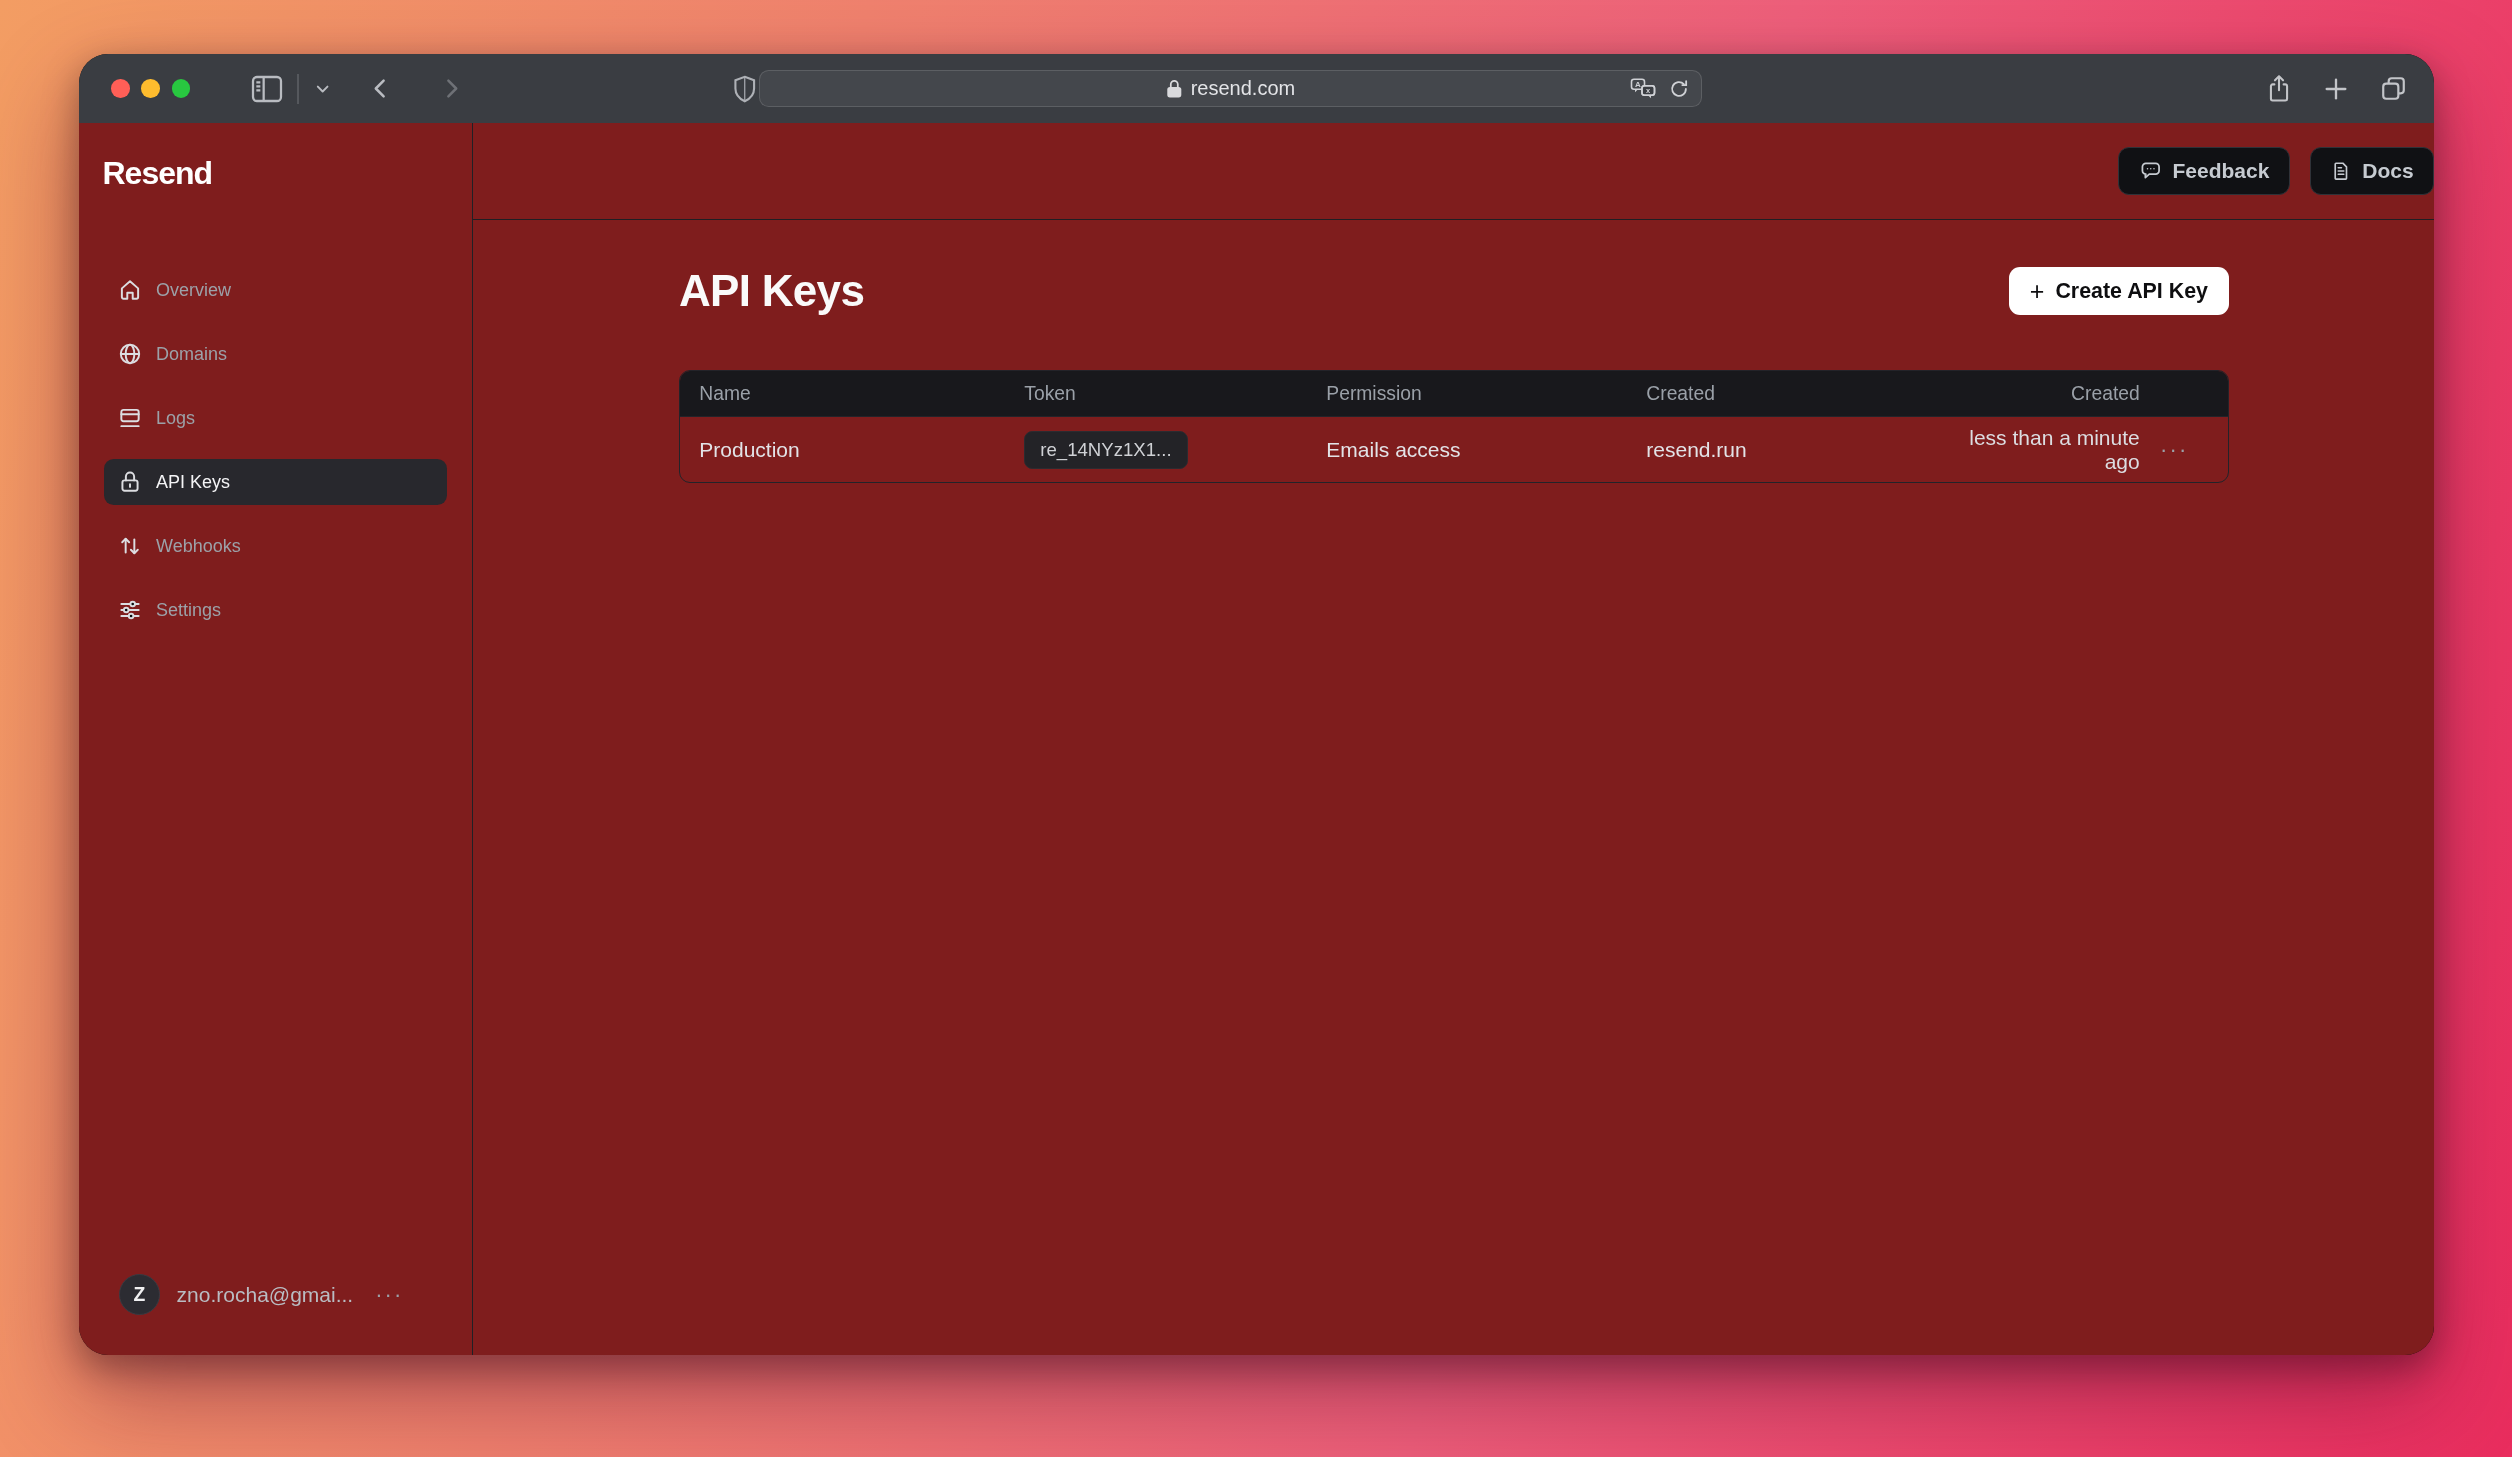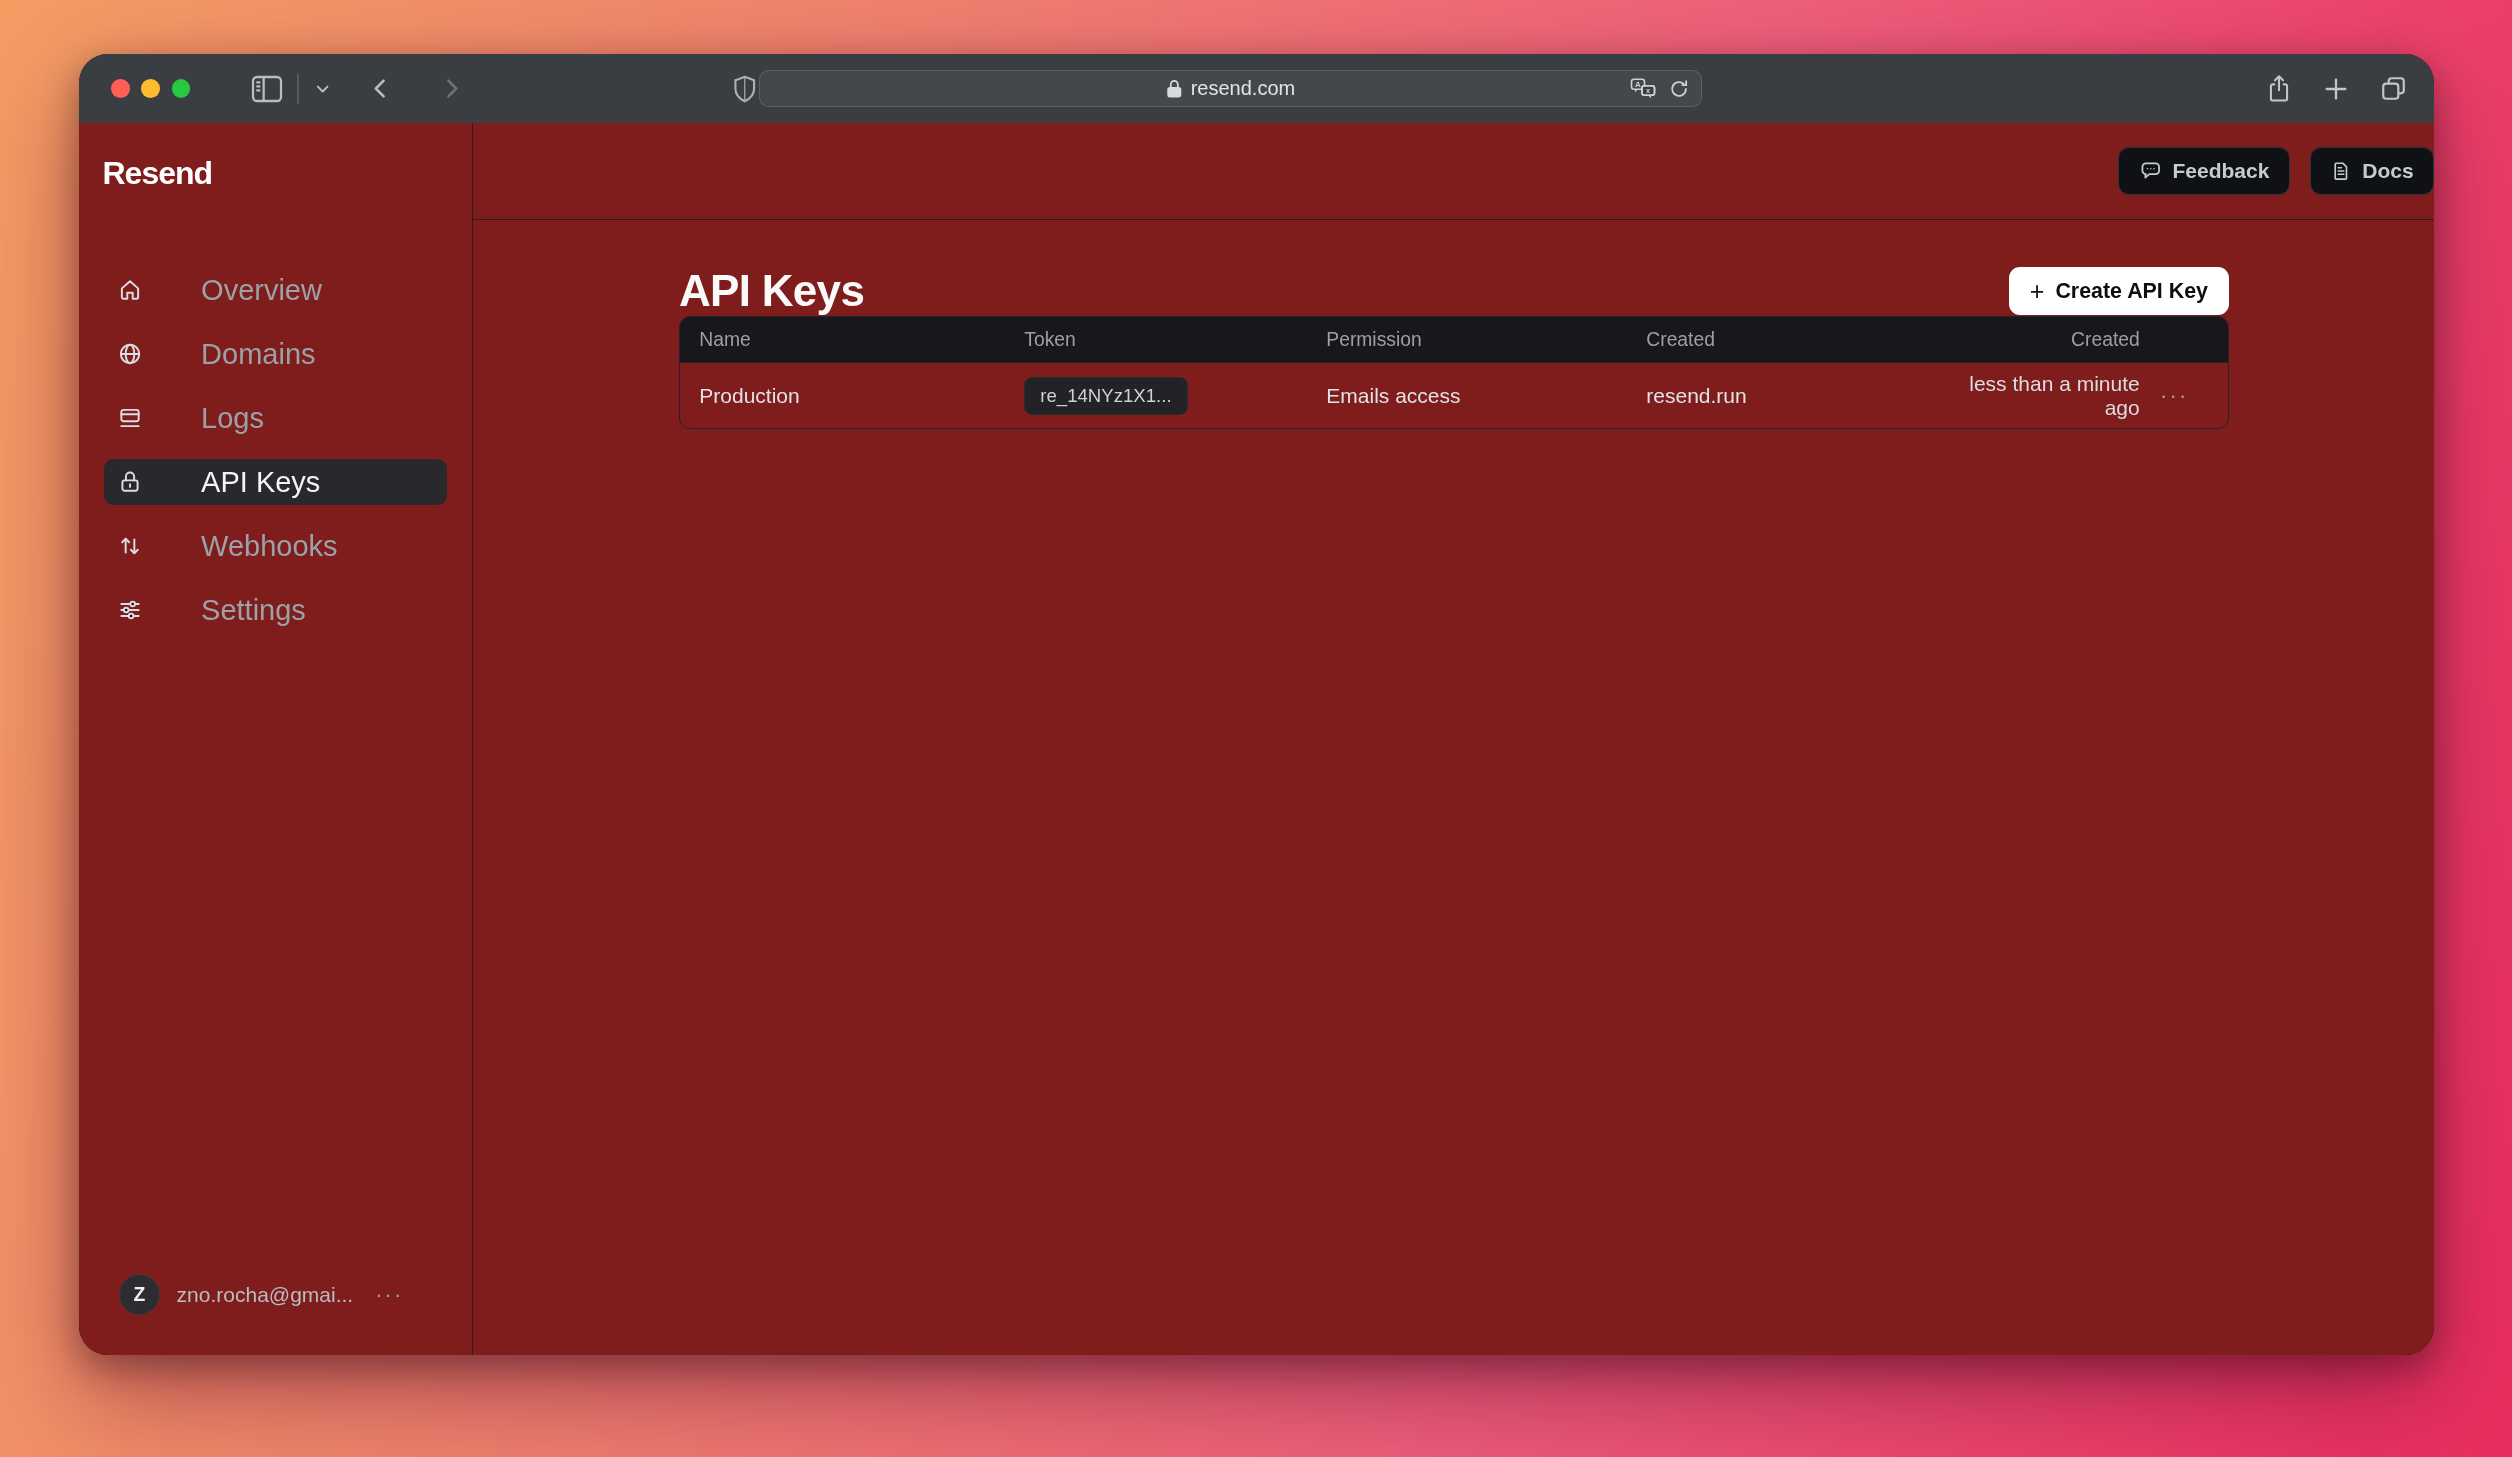--- a/index.html
+++ b/index.html
@@ -33,21 +33,21 @@
   .urlbar .lockicon{ margin-right:8.3px; display:flex; color:#d9dadd; }
   .url-tools{ position:absolute; right:11px; top:0; height:100%; display:flex; align-items:center; gap:12.4px; color:#cfd1d5; }
   .tb-right{ position:absolute; right:26px; top:0; height:100%; display:flex; align-items:center; gap:29px; color:#c3c5c9; }
   
   .app{ display:flex; height:1232px; background:#7f1d1d; }
   .sidebar{ width:394px; border-right:1.4px solid #202025; display:flex; flex-direction:column; }
   .logo{ margin:32px 0 0 23.5px; font-size:32px; font-weight:700; letter-spacing:-1px; color:#ffffff; }
   .nav{ list-style:none; margin-top:75px; padding:0 25px; }
   .nav-item{
     display:flex; align-items:center; height:46px; margin-bottom:18px;
-    padding-left:12.4px; border-radius:9.7px; color:#9ca1a8; font-size:29px; cursor:pointer;gap:45px;
+    padding-left:12.4px; border-radius:9.7px; color:#9ca1a8; font-size:18px; cursor:pointer;
   }
   .nav-item .nicon{ width:28px; display:flex; justify-content:center; color:#dcdde1; }
   .nav-item .nlabel{ margin-left:11.7px; }
   .nav-item.active{ background:#28282d; color:#f4f4f6; }
   .user{ margin-top:auto; margin-bottom:40px; padding:0 25px 0 40px; display:flex; align-items:center; }
   .avatar{
     width:41px; height:41px; border-radius:50%; background:#2c2c32; border:1.4px solid #3a3a41;
     display:flex; align-items:center; justify-content:center;
     color:#f0f0f2; font-size:19.3px; font-weight:700;
   }
@@ -67,21 +67,21 @@
   .hbtn svg{ display:block; }
   .content{ padding:46px 205px 0 206px; }
   .title-row{ display:flex; align-items:center; justify-content:space-between; }
   .page-title{ font-size:44px; font-weight:800; letter-spacing:-0.7px; color:#fafafa; }
   .create-btn{
     height:48px; padding:0 21px; display:flex; align-items:center; gap:11px;
     background:#ffffff; color:#0e0e10; border:none; border-radius:11px;
     font-size:21.4px; font-weight:700; cursor:pointer; font-family:inherit;
   }
   .create-btn .plus{ font-size:25px; font-weight:400; line-height:1; }
-  .table{ border:1.4px solid #232329; border-radius:11px; overflow:hidden; }
+  .table{ margin-top:54px; border:1.4px solid #232329; border-radius:11px; overflow:hidden; }
   .tgrid{ display:grid; grid-template-columns:325px 302px 320px 302px 1fr 69px; align-items:center; padding:0 19.3px; }
   .thead{ height:46px; background:#18181c; border-bottom:1.4px solid #232329; color:#9aa0a8; font-size:19.3px; }
   .thead .col-created{ text-align:right; }
   .trow{ height:65px; color:#e2e3e7; font-size:21px; }
   .cell-created{ text-align:right; color:#dcdde1; }
   .cell-menu{ text-align:center; color:#9ca1a8; font-size:22px; letter-spacing:2.1px; cursor:pointer; }
   .token-badge{
     display:inline-block; background:#232327; border:1.4px solid #2b2b30;
     border-radius:8.3px; padding:7px 15px; font-size:18.6px; color:#cfd1d5; cursor:pointer;
   }

